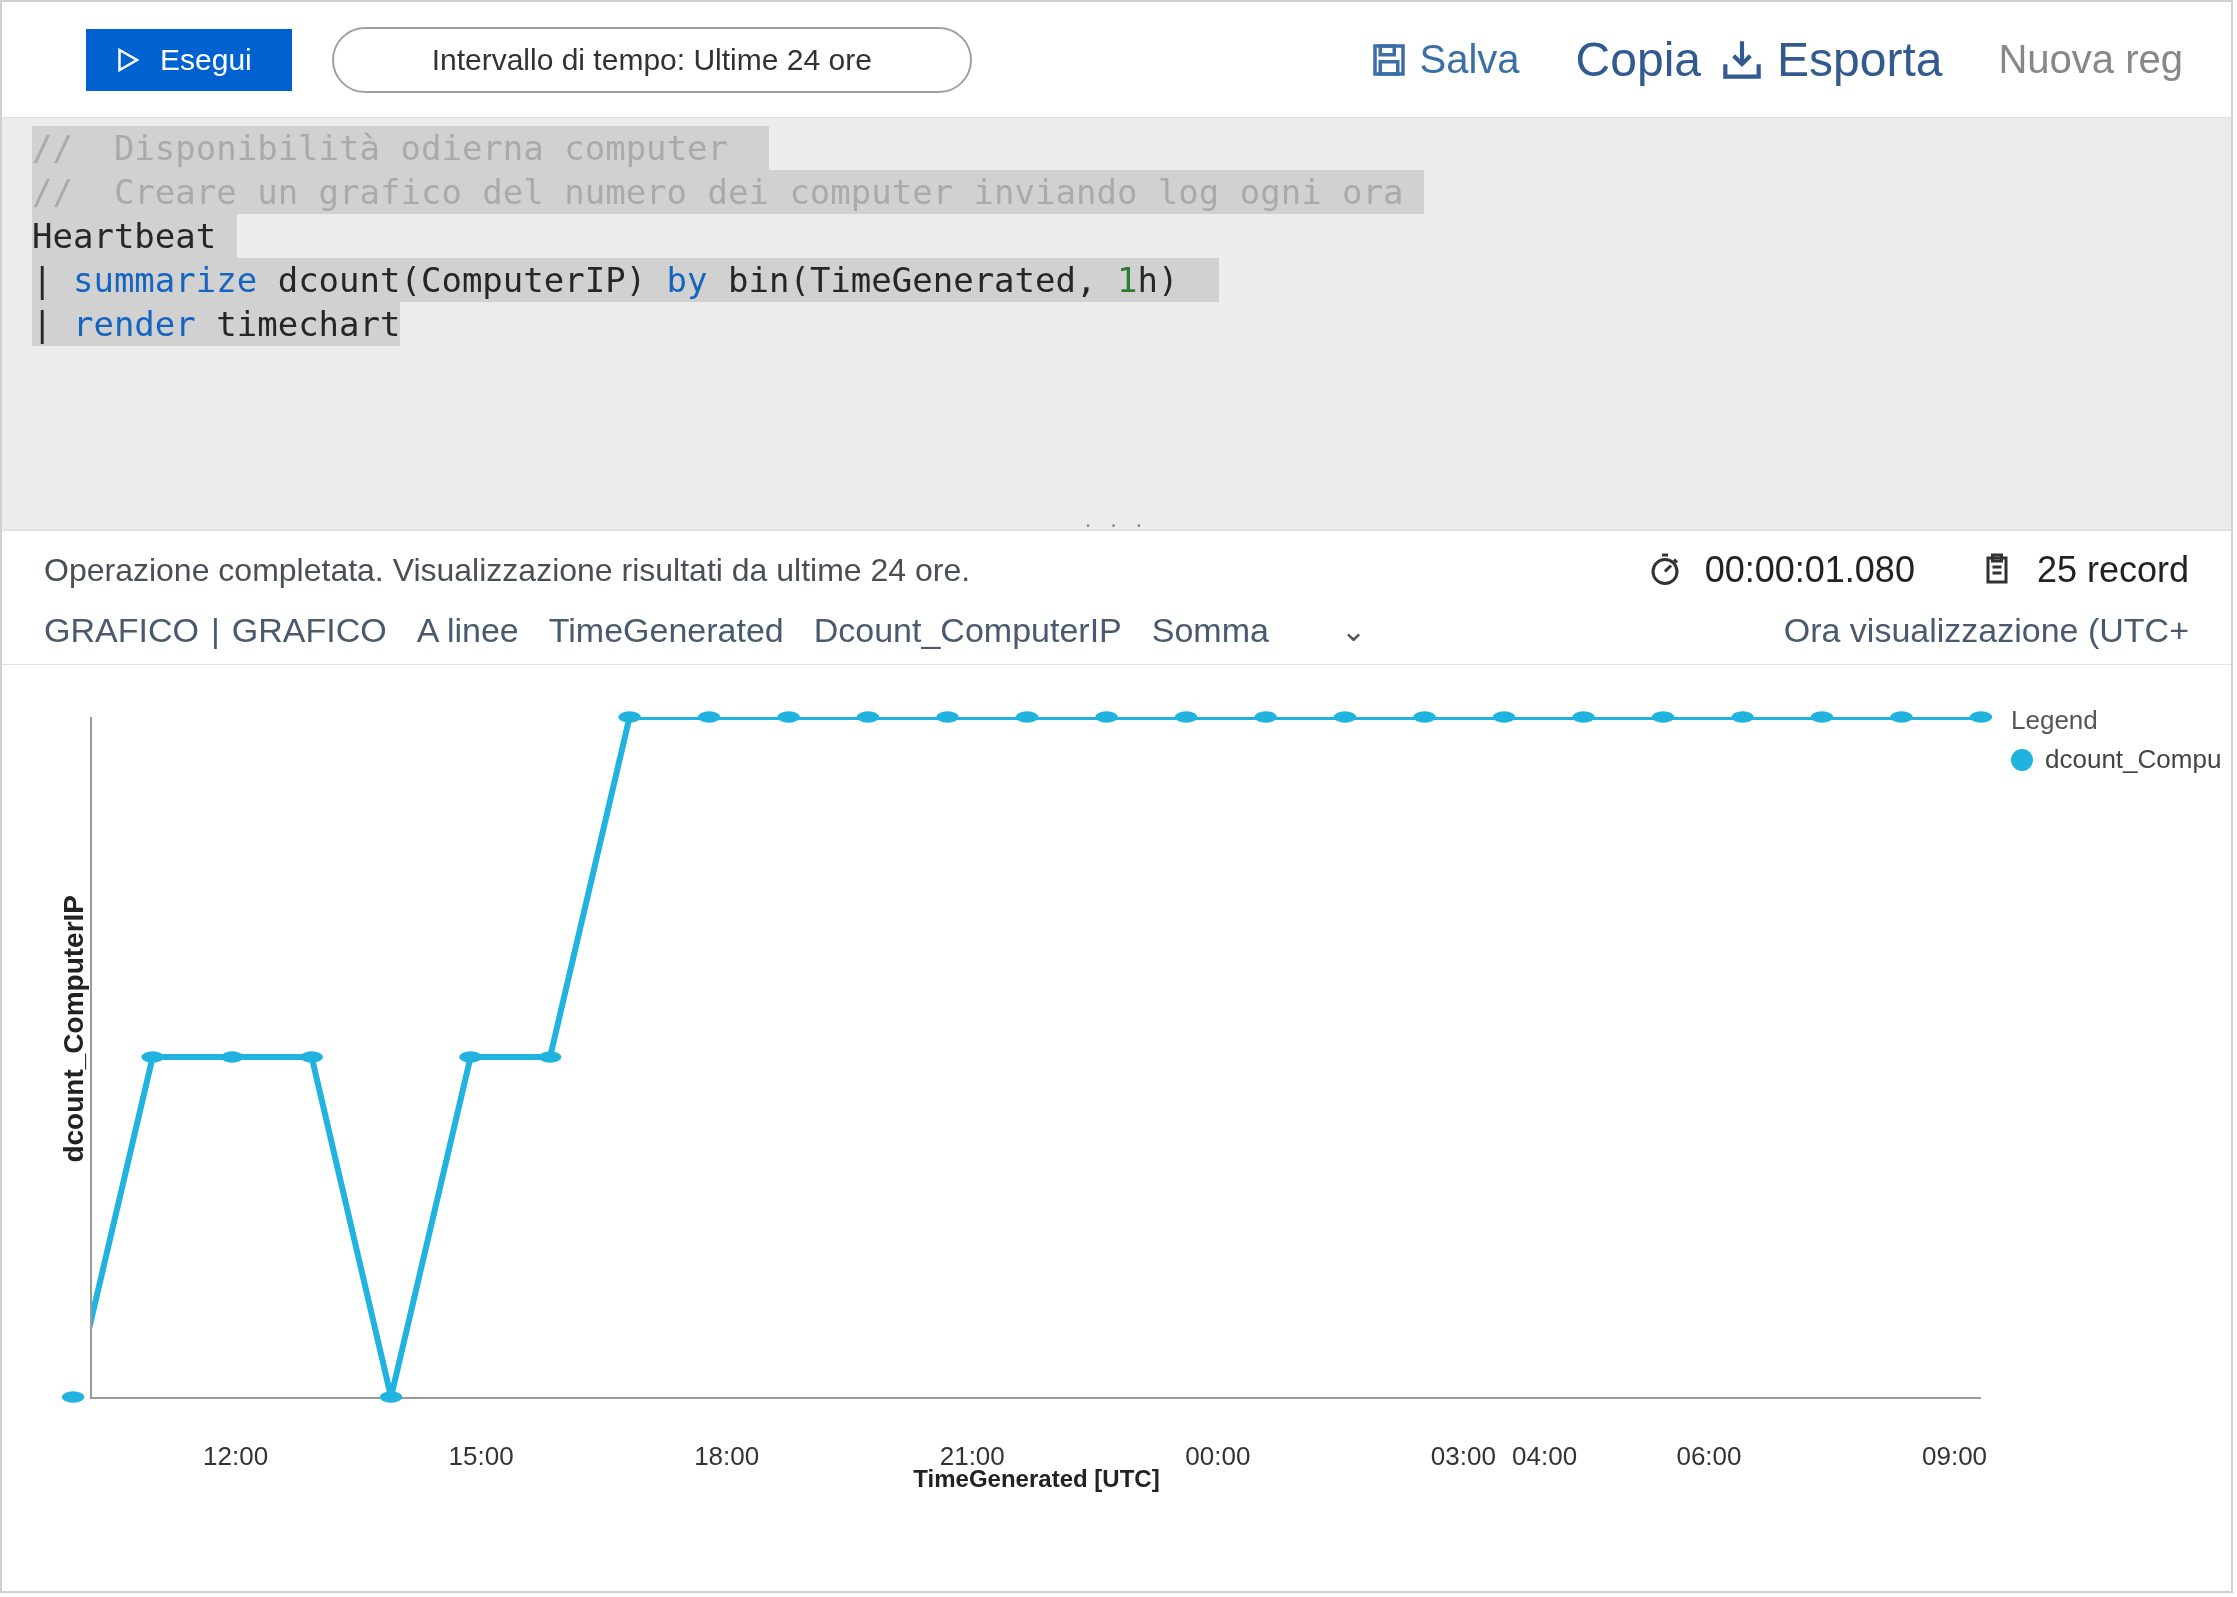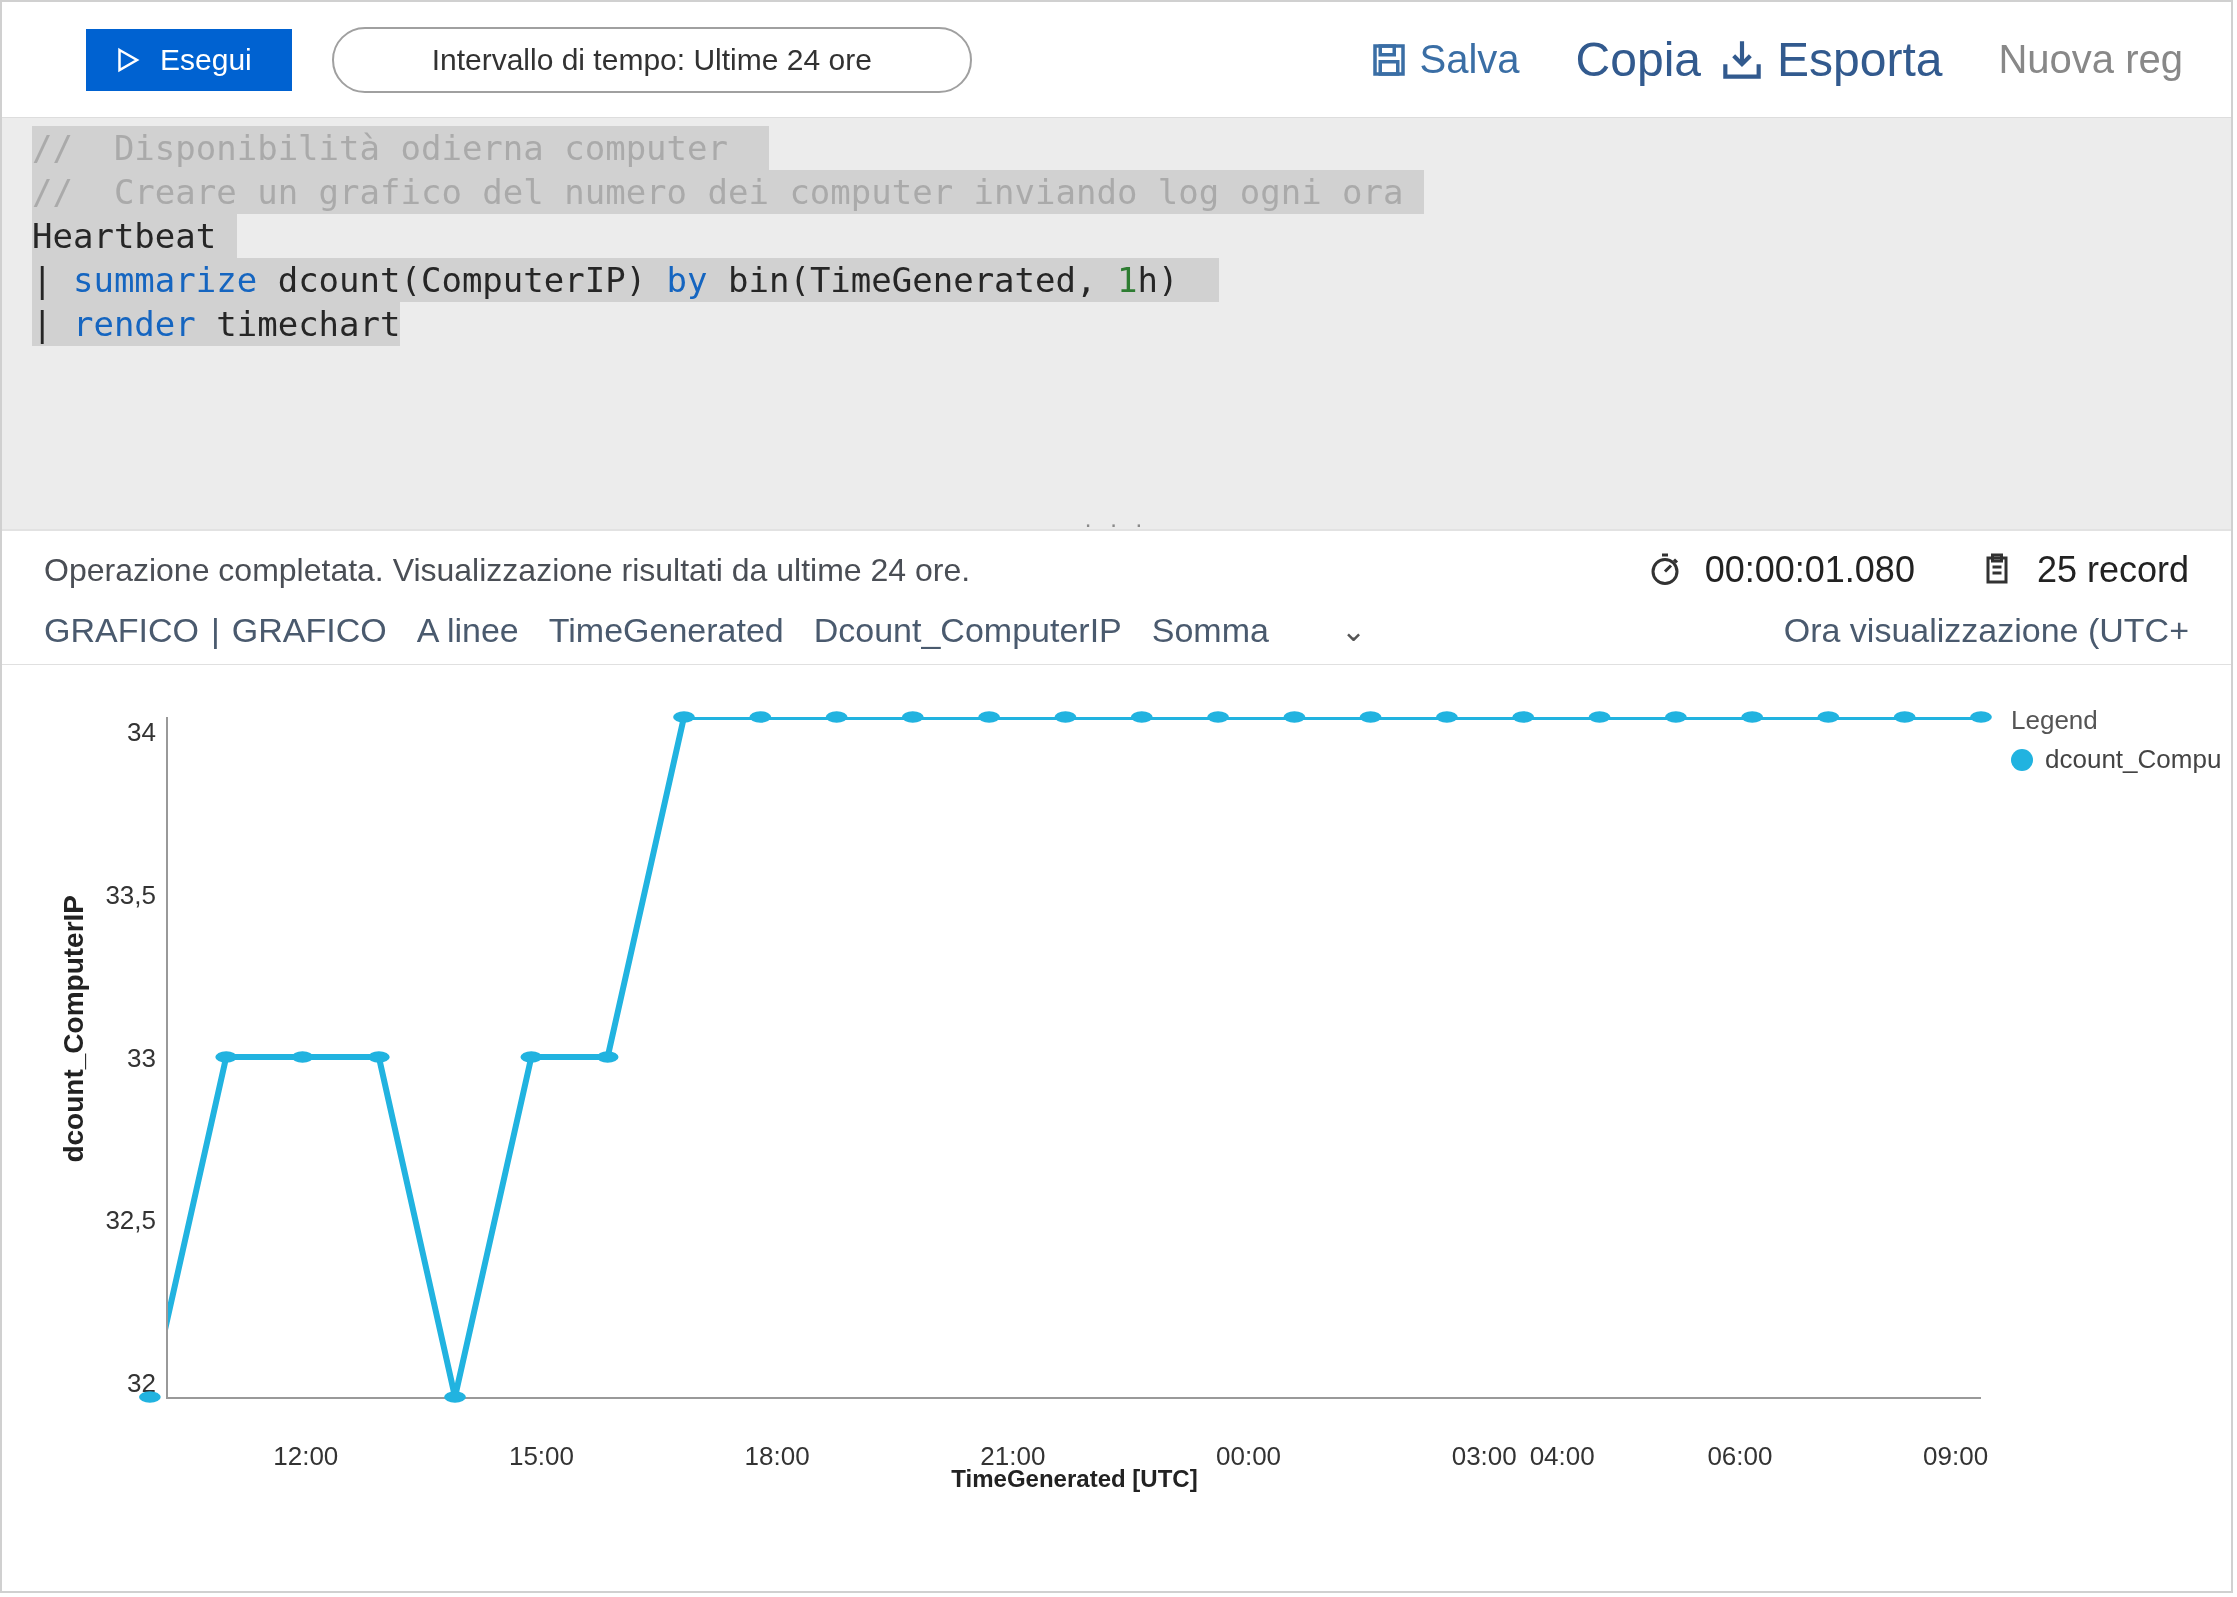--- a/index.html
+++ b/index.html
@@ -264,27 +264,20 @@
     <span style="width:6px"></span>
     <span>Somma</span>
     <span class="chev">⌄</span>
   </div>
   <div class="spacer"></div>
   <span>Ora visualizzazione (UTC+</span>
 </div>
 
 <div class="chart-area">
   <div class="y-axis-label">dcount_ComputerIP</div>
-  <div class="y-ticks" id="y-ticks">
-        <span>34</span>
-        <span>33,5</span>
-        <span>33</span>
-        <span>32,5</span>
-        <span>32</span>
-      </div>
   <div class="plot-grid">
     <svg id="plot-svg" viewBox="0 0 1000 700" preserveAspectRatio="none">
           <path d="M-10.0 700.0 L32.1 350.0 L74.2 350.0 L116.3 350.0 L158.3 700.0 L200.4 350.0 L242.5 350.0 L284.6 0.0 L326.7 0.0 L368.8 0.0 L410.8 0.0 L452.9 0.0 L495.0 0.0 L537.1 0.0 L579.2 0.0 L621.3 0.0 L663.3 0.0 L705.4 0.0 L747.5 0.0 L789.6 0.0 L831.7 0.0 L873.8 0.0 L915.8 0.0 L957.9 0.0 L1000.0 0.0 " fill="none" stroke="#21b3e0" stroke-width="6" vector-effect="non-scaling-stroke"></path>
         </svg>
     <svg id="plot-dots" viewBox="0 0 1000 700" preserveAspectRatio="none" style="overflow:visible">
           <circle cx="-10.0" cy="700.0" r="6" fill="#21b3e0" vector-effect="non-scaling-stroke"></circle>
           <circle cx="32.1" cy="350.0" r="6" fill="#21b3e0" vector-effect="non-scaling-stroke"></circle>
           <circle cx="74.2" cy="350.0" r="6" fill="#21b3e0" vector-effect="non-scaling-stroke"></circle>
           <circle cx="116.3" cy="350.0" r="6" fill="#21b3e0" vector-effect="non-scaling-stroke"></circle>
           <circle cx="158.3" cy="700.0" r="6" fill="#21b3e0" vector-effect="non-scaling-stroke"></circle>
@@ -310,21 +303,21 @@
           <circle cx="1000.0" cy="0.0" r="6" fill="#21b3e0" vector-effect="non-scaling-stroke"></circle>
         </svg>
     <div class="x-ticks" id="x-ticks">
           <span class="x-tick" style="left: 7.6%;">12:00</span>
           <span class="x-tick" style="left: 20.6%;">15:00</span>
           <span class="x-tick" style="left: 33.6%;">18:00</span>
           <span class="x-tick" style="left: 46.6%;">21:00</span>
           <span class="x-tick" style="left: 59.6%;">00:00</span>
           <span class="x-tick" style="left: 72.6%;">03:00</span>
           <span class="x-tick" style="left: 76.9%;">04:00</span>
-          <span class="x-tick" style="left: 85.6%; margin-left: 20px;">06:00</span>
+          <span class="x-tick" style="left: 85.6%;">06:00</span>
           <span class="x-tick" style="left: 98.6%;">09:00</span>
         </div>
     <div class="x-axis-label">TimeGenerated [UTC]</div>
   </div>
   <div class="legend">
     <div class="legend-title">Legend</div>
     <div class="entry">
       <span class="swatch"></span>
       <span>dcount_Compu</span>
     </div>

